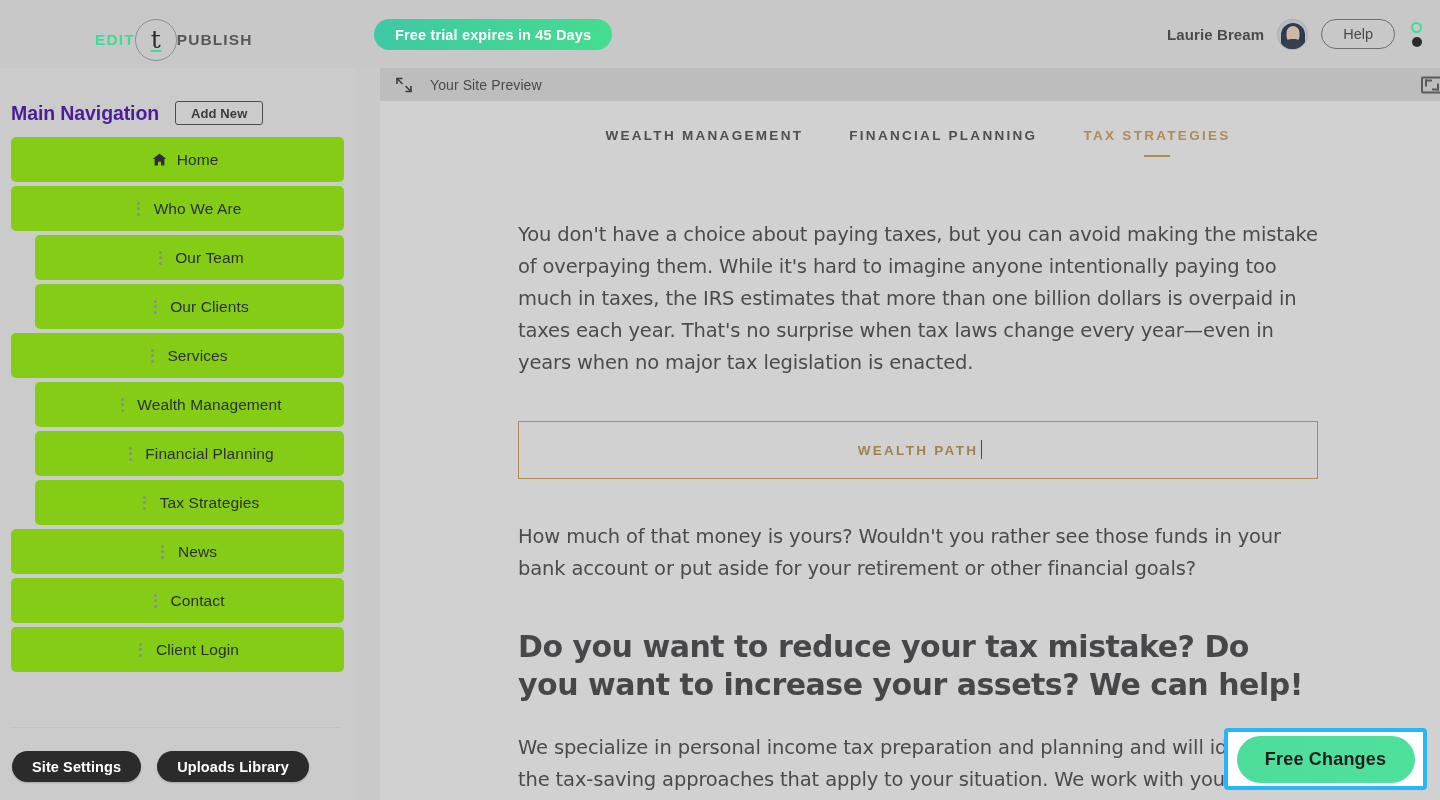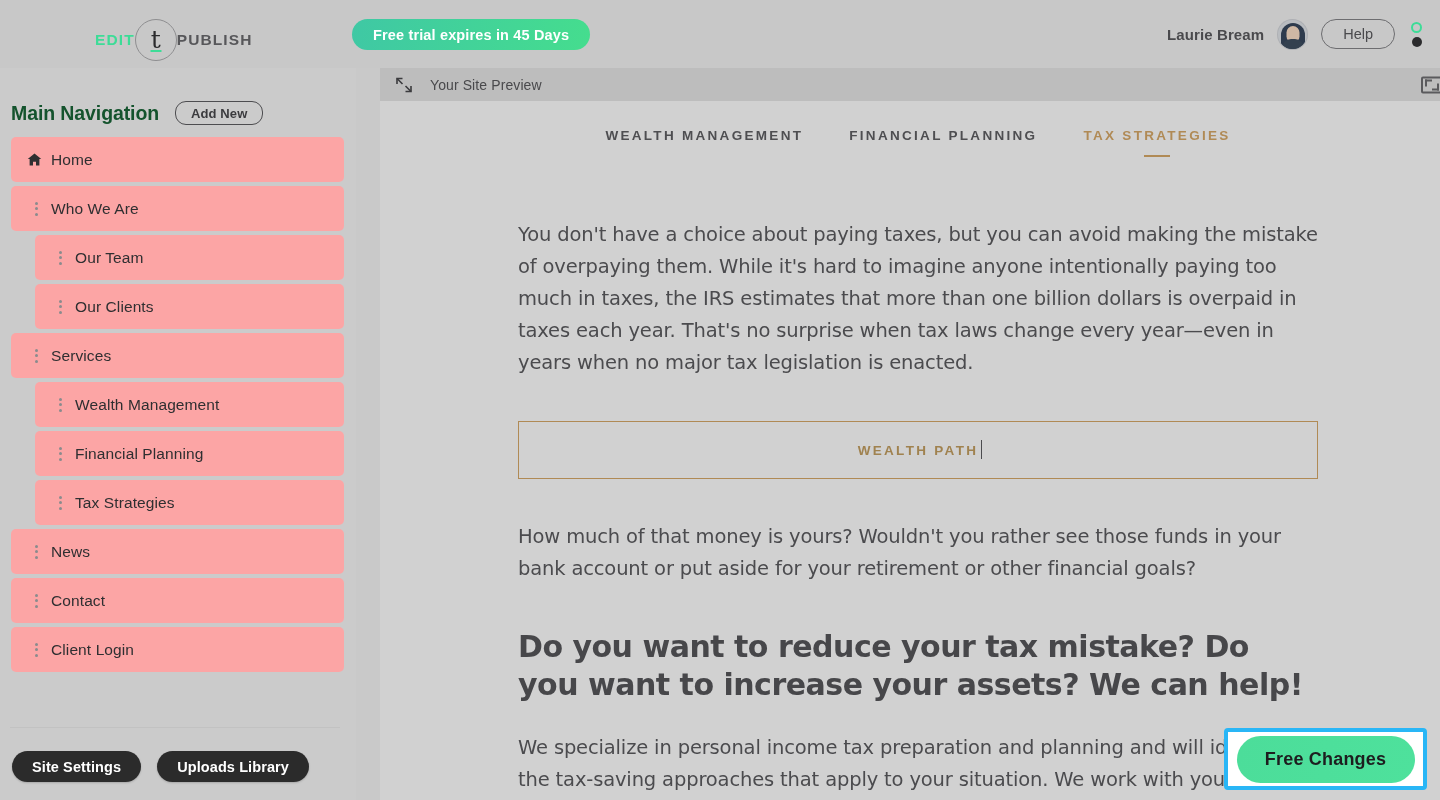--- a/index.html
+++ b/index.html
@@ -49,21 +49,21 @@
     font-size: 25px; color: #2b2b2d; line-height: 1;
     position: relative; top: -1px;
   }
   .logo-circle .tunder {
     position: absolute; bottom: 8px; left: 50%;
     transform: translateX(-50%);
     width: 11px; height: 2px; background: #3ddc97;
   }
 
   .trial-pill {
-    position: absolute; left: 352px; top: 19px;
+    position: absolute; left: 374px; top: 19px;
     height: 31px;
     padding: 0 21px;
     display: flex; align-items: center;
     border-radius: 16px;
     background: linear-gradient(100deg, #3fc8a4 0%, #45dd8e 100%);
     color: #ffffff;
     font-size: 14.5px; font-weight: bold; letter-spacing: 0.15px;
     white-space: nowrap;
   }
 
@@ -128,42 +128,43 @@
     width: 356px; height: 732px;
     background: #cbcbcb;
     z-index: 30;
   }
   .nav-header {
     display: flex; align-items: center; gap: 16px;
     padding: 32px 0 0 11px;
     height: 58px;
   }
   .nav-title {
-    font-size: 19.5px; font-weight: bold; color: #14532d;
+    font-size: 19.5px; font-weight: bold; color: #4c1d95;
     letter-spacing: -0.1px;
   }
   .add-new-btn {
     height: 24px; padding: 0 15px;
     border: 1.5px solid #4d4d50;
-    border-radius: 11px;
+    border-radius: 3px;
     display: flex; align-items: center; justify-content: center;
     font-size: 13px; font-weight: bold; color: #3b3b3e;
     background: transparent; cursor: pointer;
     letter-spacing: 0.1px;
   }
 
   .nav-list { padding: 11px 12px 0 11px; }
   .nav-item {
     position: relative;
     height: 45px;
-    background: #fca5a5;
+    background: #84cc16;
     border-radius: 5px;
     display: flex; align-items: center;
     margin-bottom: 4px;
     cursor: pointer;
+    justify-content: center;
   }
   .nav-item.child { margin-left: 24px; }
   .nav-item .label {
     font-size: 15.5px; color: #2f2f31; letter-spacing: 0.1px;
   }
   .drag-dots {
     width: 22px; margin-left: 14px; margin-right: 4px;
     display: flex; flex-direction: column; align-items: center; gap: 2.5px;
   }
   .drag-dots i {

